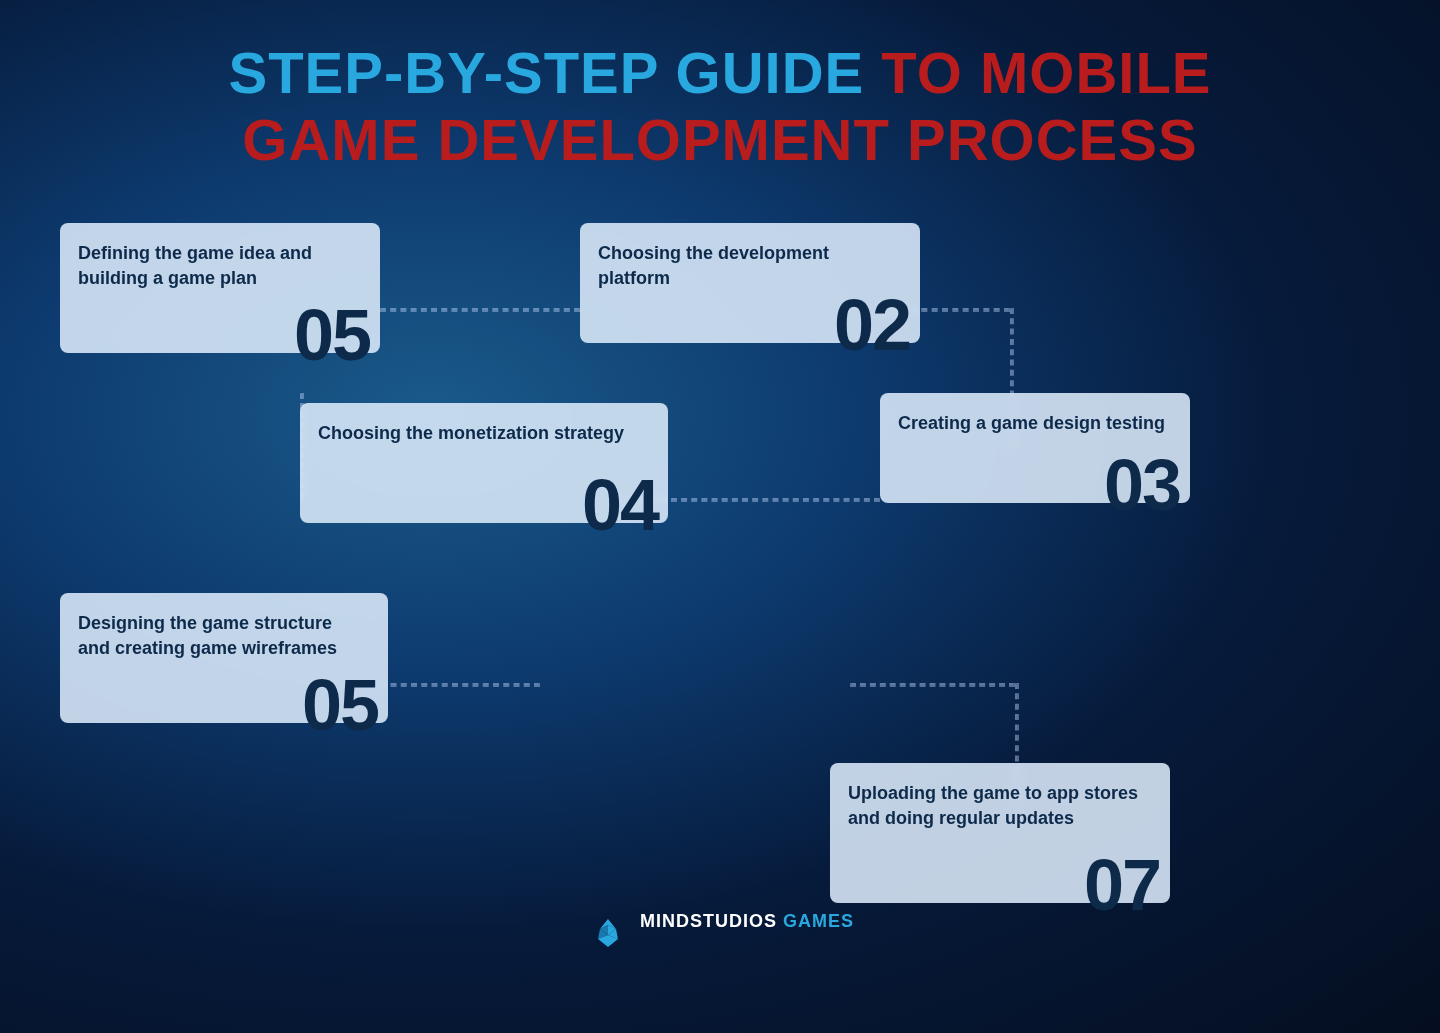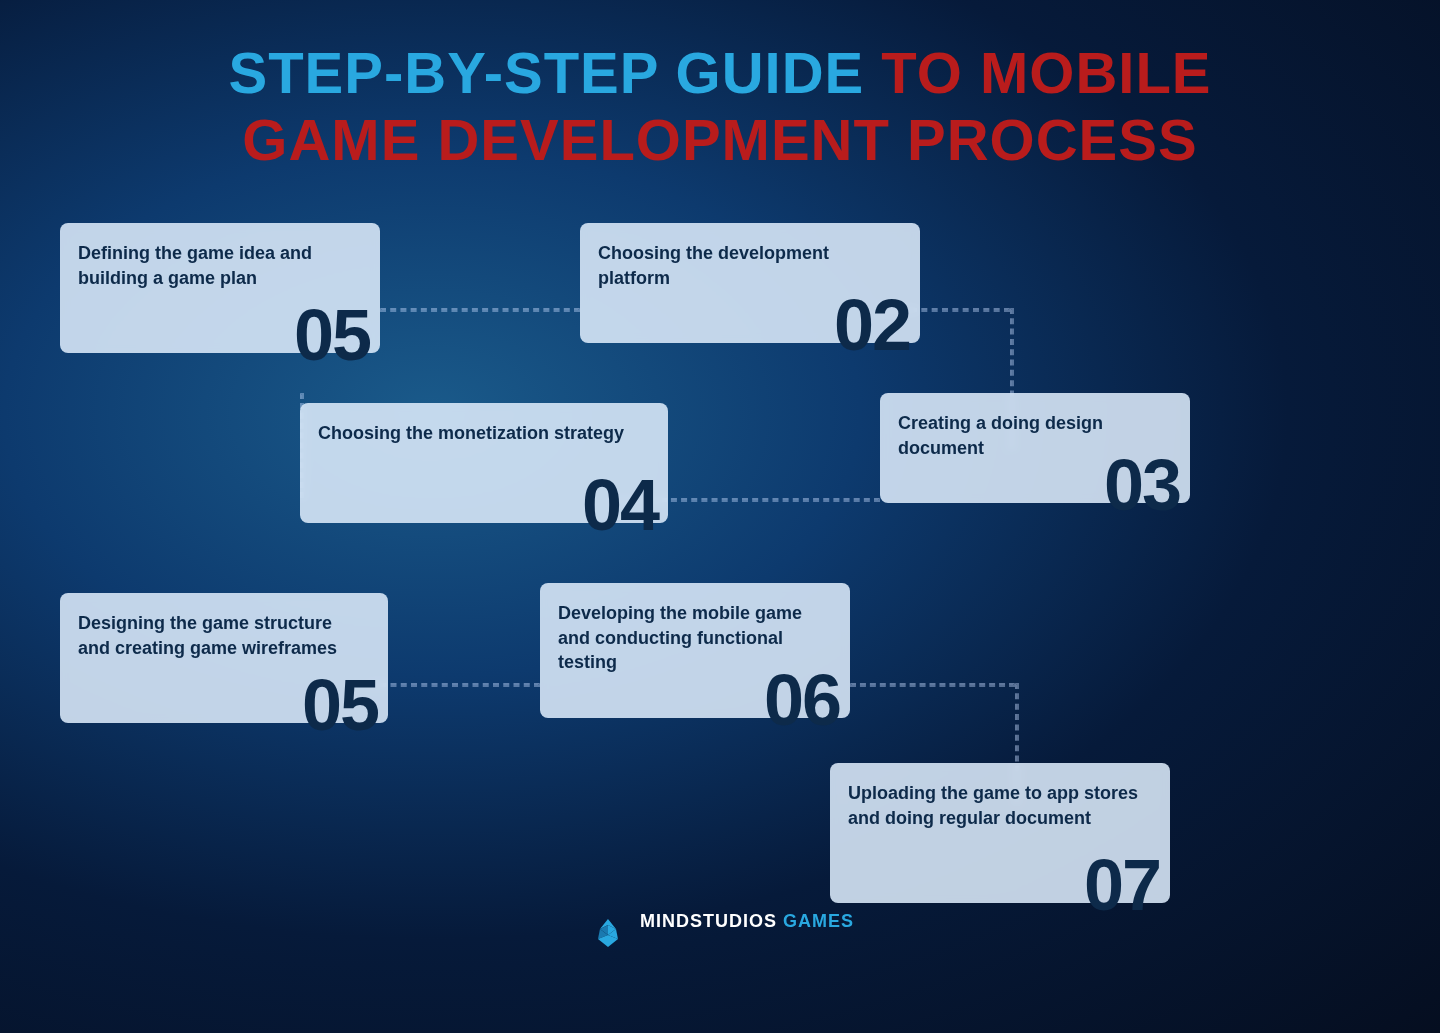--- a/index.html
+++ b/index.html
@@ -248,41 +248,37 @@
     <div class="card-text">Defining the game idea and building a game plan</div>
     <div class="step-number">05</div>
   </div>
 
   <div id="card-02" class="step-card">
     <div class="card-text">Choosing the development platform</div>
     <div class="step-number">02</div>
   </div>
 
   <div id="card-03" class="step-card">
-    <div class="card-text">Creating a doing design document</div>
+    <div class="card-text">Creating a game design testing</div>
     <div class="step-number">03</div>
   </div>
 
   <div id="card-04" class="step-card">
     <div class="card-text">Choosing the monetization strategy</div>
     <div class="step-number">04</div>
   </div>
 
   <div id="card-05" class="step-card">
     <div class="card-text">Designing the game structure and creating game wireframes</div>
     <div class="step-number">05</div>
   </div>
 
-  <div id="card-06" class="step-card">
-    <div class="card-text">Developing the mobile game and conducting functional testing</div>
-    <div class="step-number">06</div>
-  </div>
 
   <div id="card-07" class="step-card">
-    <div class="card-text">Uploading the game to app stores and doing regular document</div>
+    <div class="card-text">Uploading the game to app stores and doing regular updates</div>
     <div class="step-number">07</div>
   </div>
 
   <div class="logo-area">
     <svg class="logo-icon" viewBox="0 0 44 44" fill="none" xmlns="http://www.w3.org/2000/svg">
       <path d="M22 8 L30 18 L22 14 L14 18 Z" fill="#29a8e0"></path>
       <path d="M14 18 L22 14 L22 24 Z" fill="#1a7ab0"></path>
       <path d="M30 18 L22 14 L22 24 Z" fill="#29a8e0"></path>
       <path d="M22 24 L14 18 L12 28 Z" fill="#1a7ab0"></path>
       <path d="M22 24 L30 18 L32 28 Z" fill="#29a8e0"></path>

